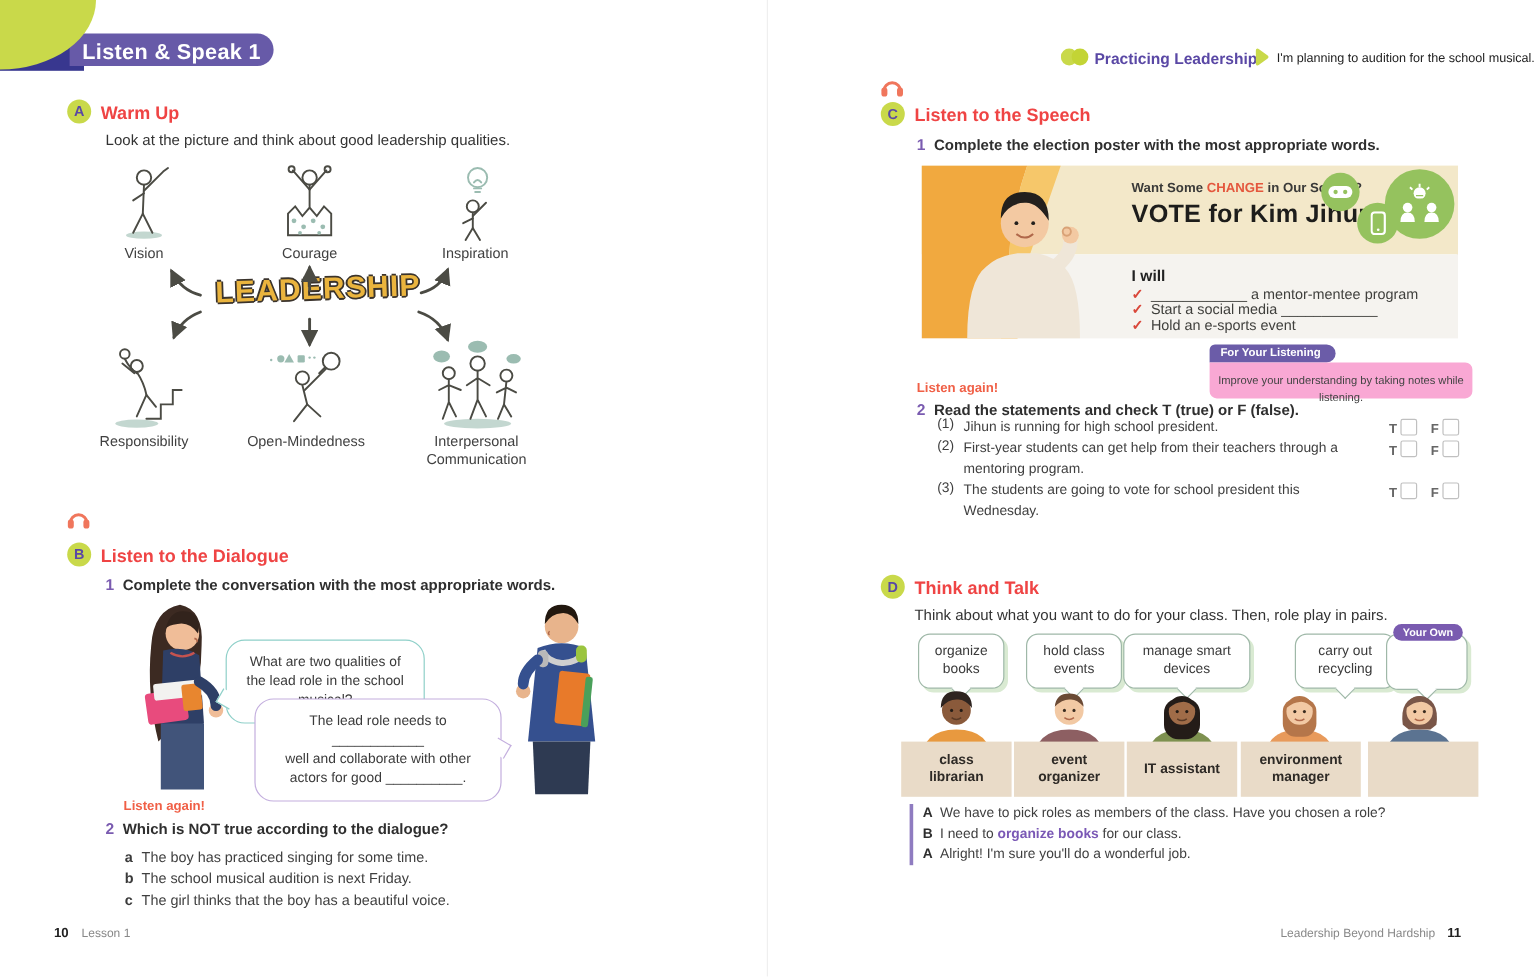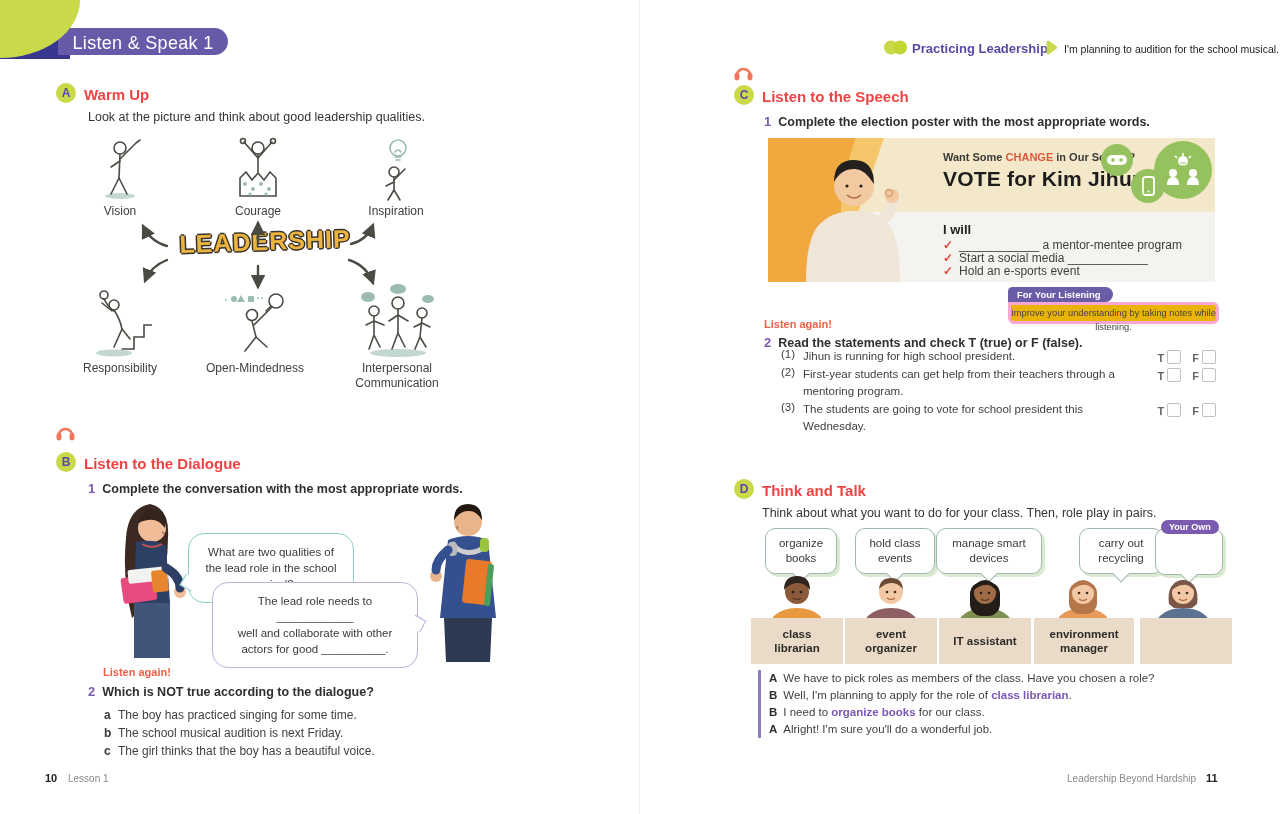--- a/index.html
+++ b/index.html
@@ -3,21 +3,21 @@
 <meta charset="utf-8">
 <style>
   html,body{margin:0;padding:0;background:#ffffff;font-family:"Liberation Sans",sans-serif;}
   #spread{position:relative;width:1280px;height:814px;background:#fff;overflow:hidden;}
   .abs{position:absolute;}
   .fold{left:639px;top:0;width:1px;height:814px;background:#efefef;}
 
   
   .banner-indigo{left:0;top:28px;width:70px;height:31px;background:#38378f;}
   .banner-purple{left:58px;top:28px;width:170px;height:27px;background:#675aa8;border-radius:0 14px 14px 0;
-    color:#fff;font-weight:normal;font-size:18px;text-align:center;line-height:31px;letter-spacing:.3px;}
+    color:#fff;font-weight:bold;font-size:18px;text-align:center;line-height:31px;letter-spacing:.3px;}
   .corner-lime{left:-80px;top:-58px;width:160px;height:116px;background:#c9d94a;border-radius:50%;}
 
   .badge{width:20px;height:20px;border-radius:50%;background:#c9d94a;color:#5a48a5;font-weight:bold;
     font-size:12px;text-align:center;line-height:20px;}
   .sec-title{font-size:15px;font-weight:bold;color:#ef4444;}
   .task-num{color:#7a5bb0;font-weight:bold;font-size:13px;margin-right:7px;}
   .task-text{font-size:12.5px;color:#2f2f2f;font-weight:bold;}
   .plain-text{font-size:12.5px;color:#333;}
   .listen-again{font-size:11px;font-weight:bold;color:#f05f46;}
 
@@ -51,22 +51,22 @@
   .poster-headline .hl{color:#e4573d;}
   .poster-title{font-size:21px;font-weight:800;color:#1d1d1b;letter-spacing:.2px;}
   .pledge-intro{font-size:13px;font-weight:bold;color:#222;}
   .pledge{font-size:12px;color:#3f3f3c;}
   .check{color:#d9473a;font-weight:bold;margin-right:6px;}
   .gcircle{border-radius:50%;background:#95c25e;display:flex;align-items:center;justify-content:center;}
 
   
   .tip-tab{left:1008px;top:287px;background:#6b5ca8;color:#fff;font-size:9.5px;font-weight:bold;
     padding:2px 12px 2px 9px;border-radius:7px 12px 12px 0;height:11px;line-height:11px;}
-  .tip-box{left:1008px;top:302px;width:205px;height:14px;border:3px solid #f9a8d4;border-radius:0 6px 6px 6px;
-    font-size:9.3px;color:#444;text-align:center;line-height:14px;padding:1px 0;background:#eab308;}
+  .tip-box{left:1008px;top:302px;width:205px;height:14px;border:7px solid #f9a8d4;border-radius:0 6px 6px 6px;
+    font-size:9.3px;color:#444;text-align:center;line-height:14px;padding:1px 0;background:#f9a8d4;}
 
   .stmt-row{left:764px;width:452px;}
   .stmt-num{font-size:11.5px;color:#3f3f3f;width:22px;display:inline-block;vertical-align:top;}
   .stmt-text{font-size:11.5px;color:#3f3f3f;display:inline-block;width:345px;line-height:17px;vertical-align:top;}
   .tf-group{position:absolute;right:0;top:0;white-space:nowrap;}
   .tf-letter{font-size:11px;font-weight:bold;color:#666;}
   .tf-box{display:inline-block;width:12px;height:12px;border:1.5px solid #c0c0c0;border-radius:2px;background:#fff;
     vertical-align:-2px;margin-left:3px;}
   .tf-gap{display:inline-block;width:11px;}
 
@@ -454,21 +454,20 @@
     <div class="abs sign" style="left:939px;top:618px;">
         <span style="width:70px;">IT assistant</span>
       </div>
     <div class="abs sign" style="left:1034px;top:618px;width:100px;">
         <span style="width:90px;">environment manager</span>
       </div>
     <div class="abs sign" style="left:1140px;top:618px;"></div>
 
     <div class="abs dlg">
       <div class="dlg-line"><span class="dlg-speaker">A</span><span>We have to pick roles as members of the class. Have you chosen a role?</span><span class="dlg-hl"></span><span></span></div>
-      <div class="dlg-line"><span class="dlg-speaker">B</span><span>Well, I'm planning to apply for the role of </span><span class="dlg-hl">class librarian</span><span>.</span></div>
       <div class="dlg-line"><span class="dlg-speaker">B</span><span>I need to </span><span class="dlg-hl">organize books</span><span> for our class.</span></div>
       <div class="dlg-line"><span class="dlg-speaker">A</span><span>Alright! I'm sure you'll do a wonderful job.</span><span class="dlg-hl"></span><span></span></div>
     </div>
 
     <div class="abs footer-label" style="left:1060px;top:773px;width:136px;text-align:right;">Leadership Beyond Hardship</div>
     <div class="abs footer-num" style="left:1206px;top:772px;">11</div>
   </div>
 </div>
 
 </body></html>

